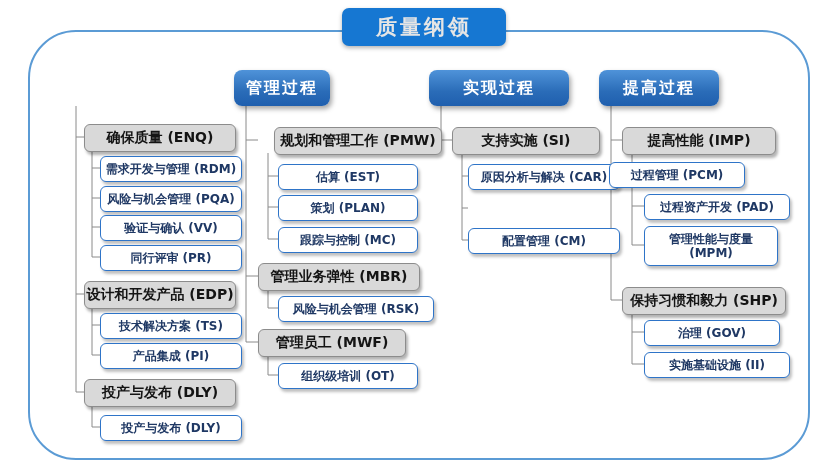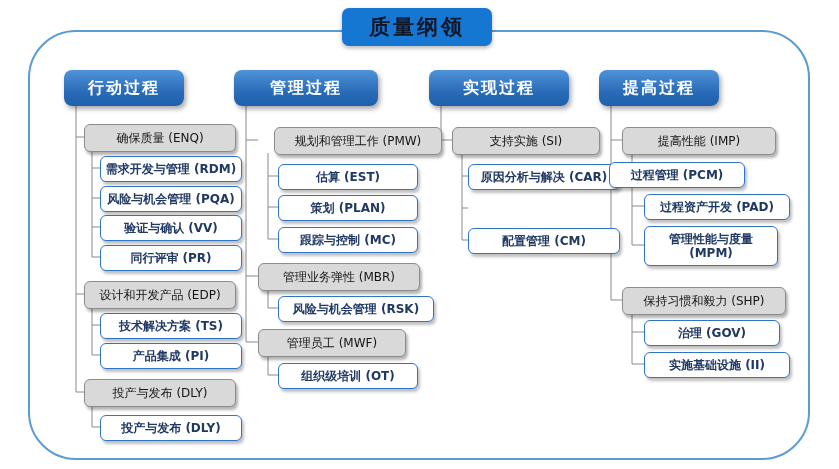--- a/index.html
+++ b/index.html
@@ -5,36 +5,36 @@
   html,body{margin:0;padding:0;background:#fff;}
   .canvas{
     position:relative;width:839px;height:469px;background:#ffffff;overflow:hidden;
     font-family:"DejaVu Sans","Liberation Sans",sans-serif;
   }
   .frame{
     position:absolute;left:28px;top:30px;width:778px;height:426px;
     background:#ffffff;border:2px solid #5b9bd5;border-radius:48px;z-index:0;
   }
   .title{
-    position:absolute;left:342px;top:8px;width:150px;height:38px;z-index:3;
-    background:#1677d2;color:#0f172a;font-size:21px;font-weight:bold;letter-spacing:3px;
+    position:absolute;left:342px;top:8px;width:164px;height:38px;z-index:3;
+    background:#1677d2;color:#e5e5e5;font-size:21px;font-weight:bold;letter-spacing:3px;
     display:flex;align-items:center;justify-content:center;border-radius:7px;
     box-shadow:0 2px 4px rgba(0,0,0,.3);
   }
   .col-header{
     position:absolute;height:36px;z-index:2;
     background:linear-gradient(180deg,#4f93d9 0%,#2a6cb8 60%,#1f5fae 100%);
     color:#ffffff;font-size:16px;font-weight:bold;letter-spacing:2px;
     display:flex;align-items:center;justify-content:center;border-radius:8px;
     box-shadow:2px 3px 5px rgba(0,0,0,.35);
   }
   .group-box{
     position:absolute;height:26px;z-index:2;
     background:#d9d9d9;border:1px solid #8c8c8c;border-radius:6px;
-    color:#141414;font-size:12px;font-weight:normal;
+    color:#141414;font-size:14px;font-weight:bold;
     display:flex;align-items:center;justify-content:center;
     box-shadow:2px 3px 3px rgba(0,0,0,.3);
   }
   .item-box{
     position:absolute;height:24px;z-index:2;padding:0 2px;line-height:1.2;
     background:#ffffff;border:1.5px solid #2e74c8;border-radius:6px;
     color:#1f3864;font-size:12px;font-weight:bold;text-align:center;
     display:flex;align-items:center;justify-content:center;
     box-shadow:2px 3px 3px rgba(0,0,0,.25);
   }
@@ -59,33 +59,32 @@
       M268 355 V375 M268 375 H278
       M441 106 V140 M441 140 H452
       M462 153 V240 M462 176 H468 M462 208 H468 M462 240 H468
       M611 106 V300 M611 140 H622 M611 300 H622
       M632 153 V245 M632 174 H644 M632 206 H644 M632 245 H644
       M632 313 V364 M632 332 H644 M632 364 H644"></path>
   </svg>
 
   <div class="title">质量纲领</div>
 
-  <div class="col-header" style="left:64px;top:70px;width:120px">行动过程</div>
   <div class="group-box" style="left:84px;top:124px;width:150px">确保质量 (ENQ)</div>
   <div class="item-box" style="left:100px;top:156px;width:136px">需求开发与管理 (RDM)</div>
   <div class="item-box" style="left:100px;top:186px;width:136px">风险与机会管理 (PQA)</div>
   <div class="item-box" style="left:100px;top:215px;width:136px">验证与确认 (VV)</div>
   <div class="item-box" style="left:100px;top:245px;width:136px">同行评审 (PR)</div>
   <div class="group-box" style="left:84px;top:281px;width:150px">设计和开发产品 (EDP)</div>
   <div class="item-box" style="left:100px;top:313px;width:136px">技术解决方案 (TS)</div>
   <div class="item-box" style="left:100px;top:343px;width:136px">产品集成 (PI)</div>
   <div class="group-box" style="left:84px;top:379px;width:150px">投产与发布 (DLY)</div>
   <div class="item-box" style="left:100px;top:415px;width:136px">投产与发布 (DLY)</div>
 
-  <div class="col-header" style="left:234px;top:70px;width:144px">管理过程</div>
+  <div class="col-header" style="left:234px;top:70px;width:96px">管理过程</div>
   <div class="group-box" style="left:274px;top:127px;width:166px">规划和管理工作 (PMW)</div>
   <div class="item-box" style="left:278px;top:164px;width:134px">估算 (EST)</div>
   <div class="item-box" style="left:278px;top:195px;width:134px">策划 (PLAN)</div>
   <div class="item-box" style="left:278px;top:227px;width:134px">跟踪与控制 (MC)</div>
   <div class="group-box" style="left:258px;top:263px;width:160px">管理业务弹性 (MBR)</div>
   <div class="item-box" style="left:278px;top:296px;width:150px">风险与机会管理 (RSK)</div>
   <div class="group-box" style="left:258px;top:329px;width:146px">管理员工 (MWF)</div>
   <div class="item-box" style="left:278px;top:363px;width:134px">组织级培训 (OT)</div>
 
   <div class="col-header" style="left:429px;top:70px;width:140px">实现过程</div>

